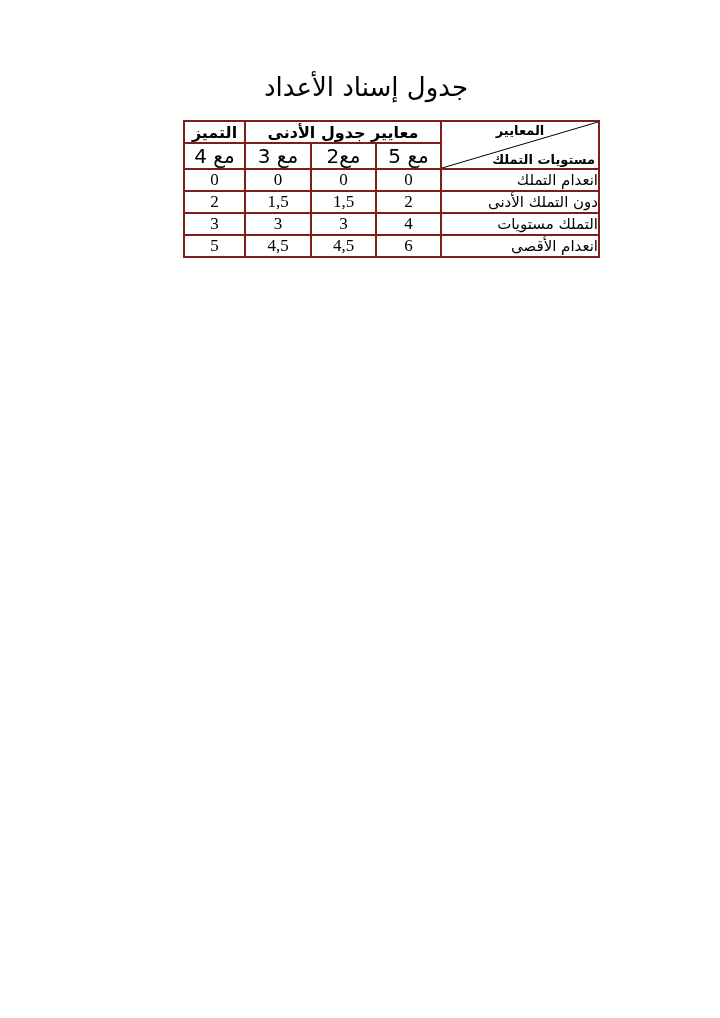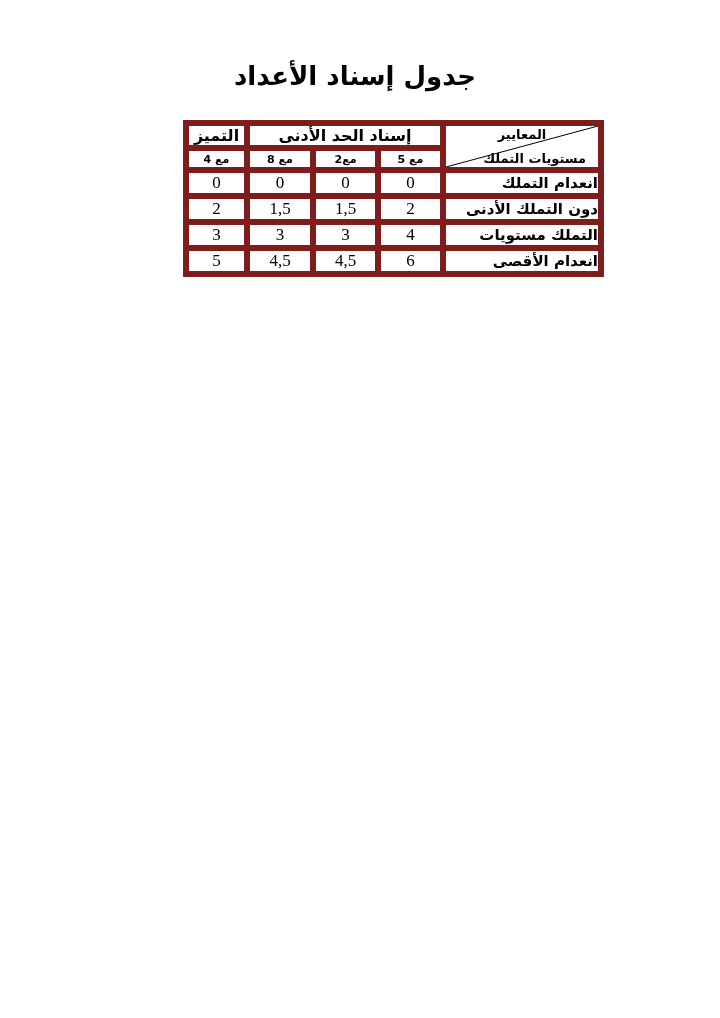--- a/index.html
+++ b/index.html
@@ -13,57 +13,57 @@
     position: relative;
     overflow: hidden;
     font-family: "DejaVu Sans", sans-serif;
     color: #000000;
   }
   .page-title {
     position: absolute;
     top: 56px;
     left: 0;
     width: 700px;
-    margin: 5px;
+    margin: 16px;
     text-align: center;
     direction: rtl;
     font-size: 26px;
-    font-weight: bold;
+    font-weight: normal;
     color: #000000;
     font-family: "DejaVu Sans", sans-serif;
   }
   table.score-table {
     position: absolute;
     top: 120px;
     left: 183px;
     width: 415px;
     border-collapse: collapse;
     table-layout: fixed;
     direction: rtl;
   }
   table.score-table th,
   table.score-table td {
-    border: 6px solid #7f1d1d;
+    border: 2px solid #7f1d1d;
     padding: 0;
     overflow: hidden;
   }
   
   tr.hrow1 { height: 22px; }
   tr.hrow2 { height: 22px; }
   tr.drow  { height: 22px; }
   th.ghead {
     font-size: 16px;
     font-weight: bold;
     text-align: center;
     vertical-align: middle;
     white-space: nowrap;
   }
   th.chead {
-    font-size: 11px;
-    font-weight: bold;
+    font-size: 20px;
+    font-weight: normal;
     vertical-align: middle;
     white-space: nowrap;
   }
   
   th.corner {
     position: relative;
     vertical-align: top;
     margin-left: 37px;
   }
   .corner-diag {
@@ -78,29 +78,29 @@
     left: 0;
     width: 100%;
     text-align: center;
     font-size: 13px;
     font-weight: bold;
     white-space: nowrap;
   }
   .corner-bottom {
     position: absolute;
     bottom: 1px;
-    right: 12px;
+    right: 3px;
     font-size: 13px;
     font-weight: bold;
     white-space: nowrap;
   }
   
   td.row-label {
     font-size: 15px;
-    font-weight: bold;
+    font-weight: normal;
     text-align: right;
     vertical-align: middle;
     padding-right: 4px;
     white-space: nowrap;
     margin-top: 26px;
   }
   td.cell-value {
     font-family: "Liberation Serif", "DejaVu Serif", serif;
     font-size: 17px;
     font-weight: normal;
@@ -124,27 +124,27 @@
   </colgroup>
   <tbody>
     <tr class="hrow1">
       <th class="corner" rowspan="2">
         <svg class="corner-diag" viewBox="0 0 100 100" preserveAspectRatio="none" aria-hidden="true">
           <line x1="0" y1="100" x2="100" y2="0" stroke="#000000" stroke-width="1" vector-effect="non-scaling-stroke"></line>
         </svg>
         <span class="corner-top">المعايير</span>
         <span class="corner-bottom">مستويات التملك</span>
       </th>
-      <th class="ghead" colspan="3">إسناد الحد الأدنى</th>
+      <th class="ghead" colspan="3">معايير جدول الأدنى</th>
       <th class="ghead">التميز</th>
     </tr>
     <tr class="hrow2">
       <th class="chead">مع 5</th>
       <th class="chead">مع2</th>
-      <th class="chead">مع 8</th>
+      <th class="chead">مع 3</th>
       <th class="chead">مع 4</th>
     </tr>
 
     <tr class="drow">
       <td class="row-label">انعدام التملك</td>
       <td class="cell-value">0</td>
       <td class="cell-value">0</td>
       <td class="cell-value">0</td>
       <td class="cell-value">0</td>
     </tr>

